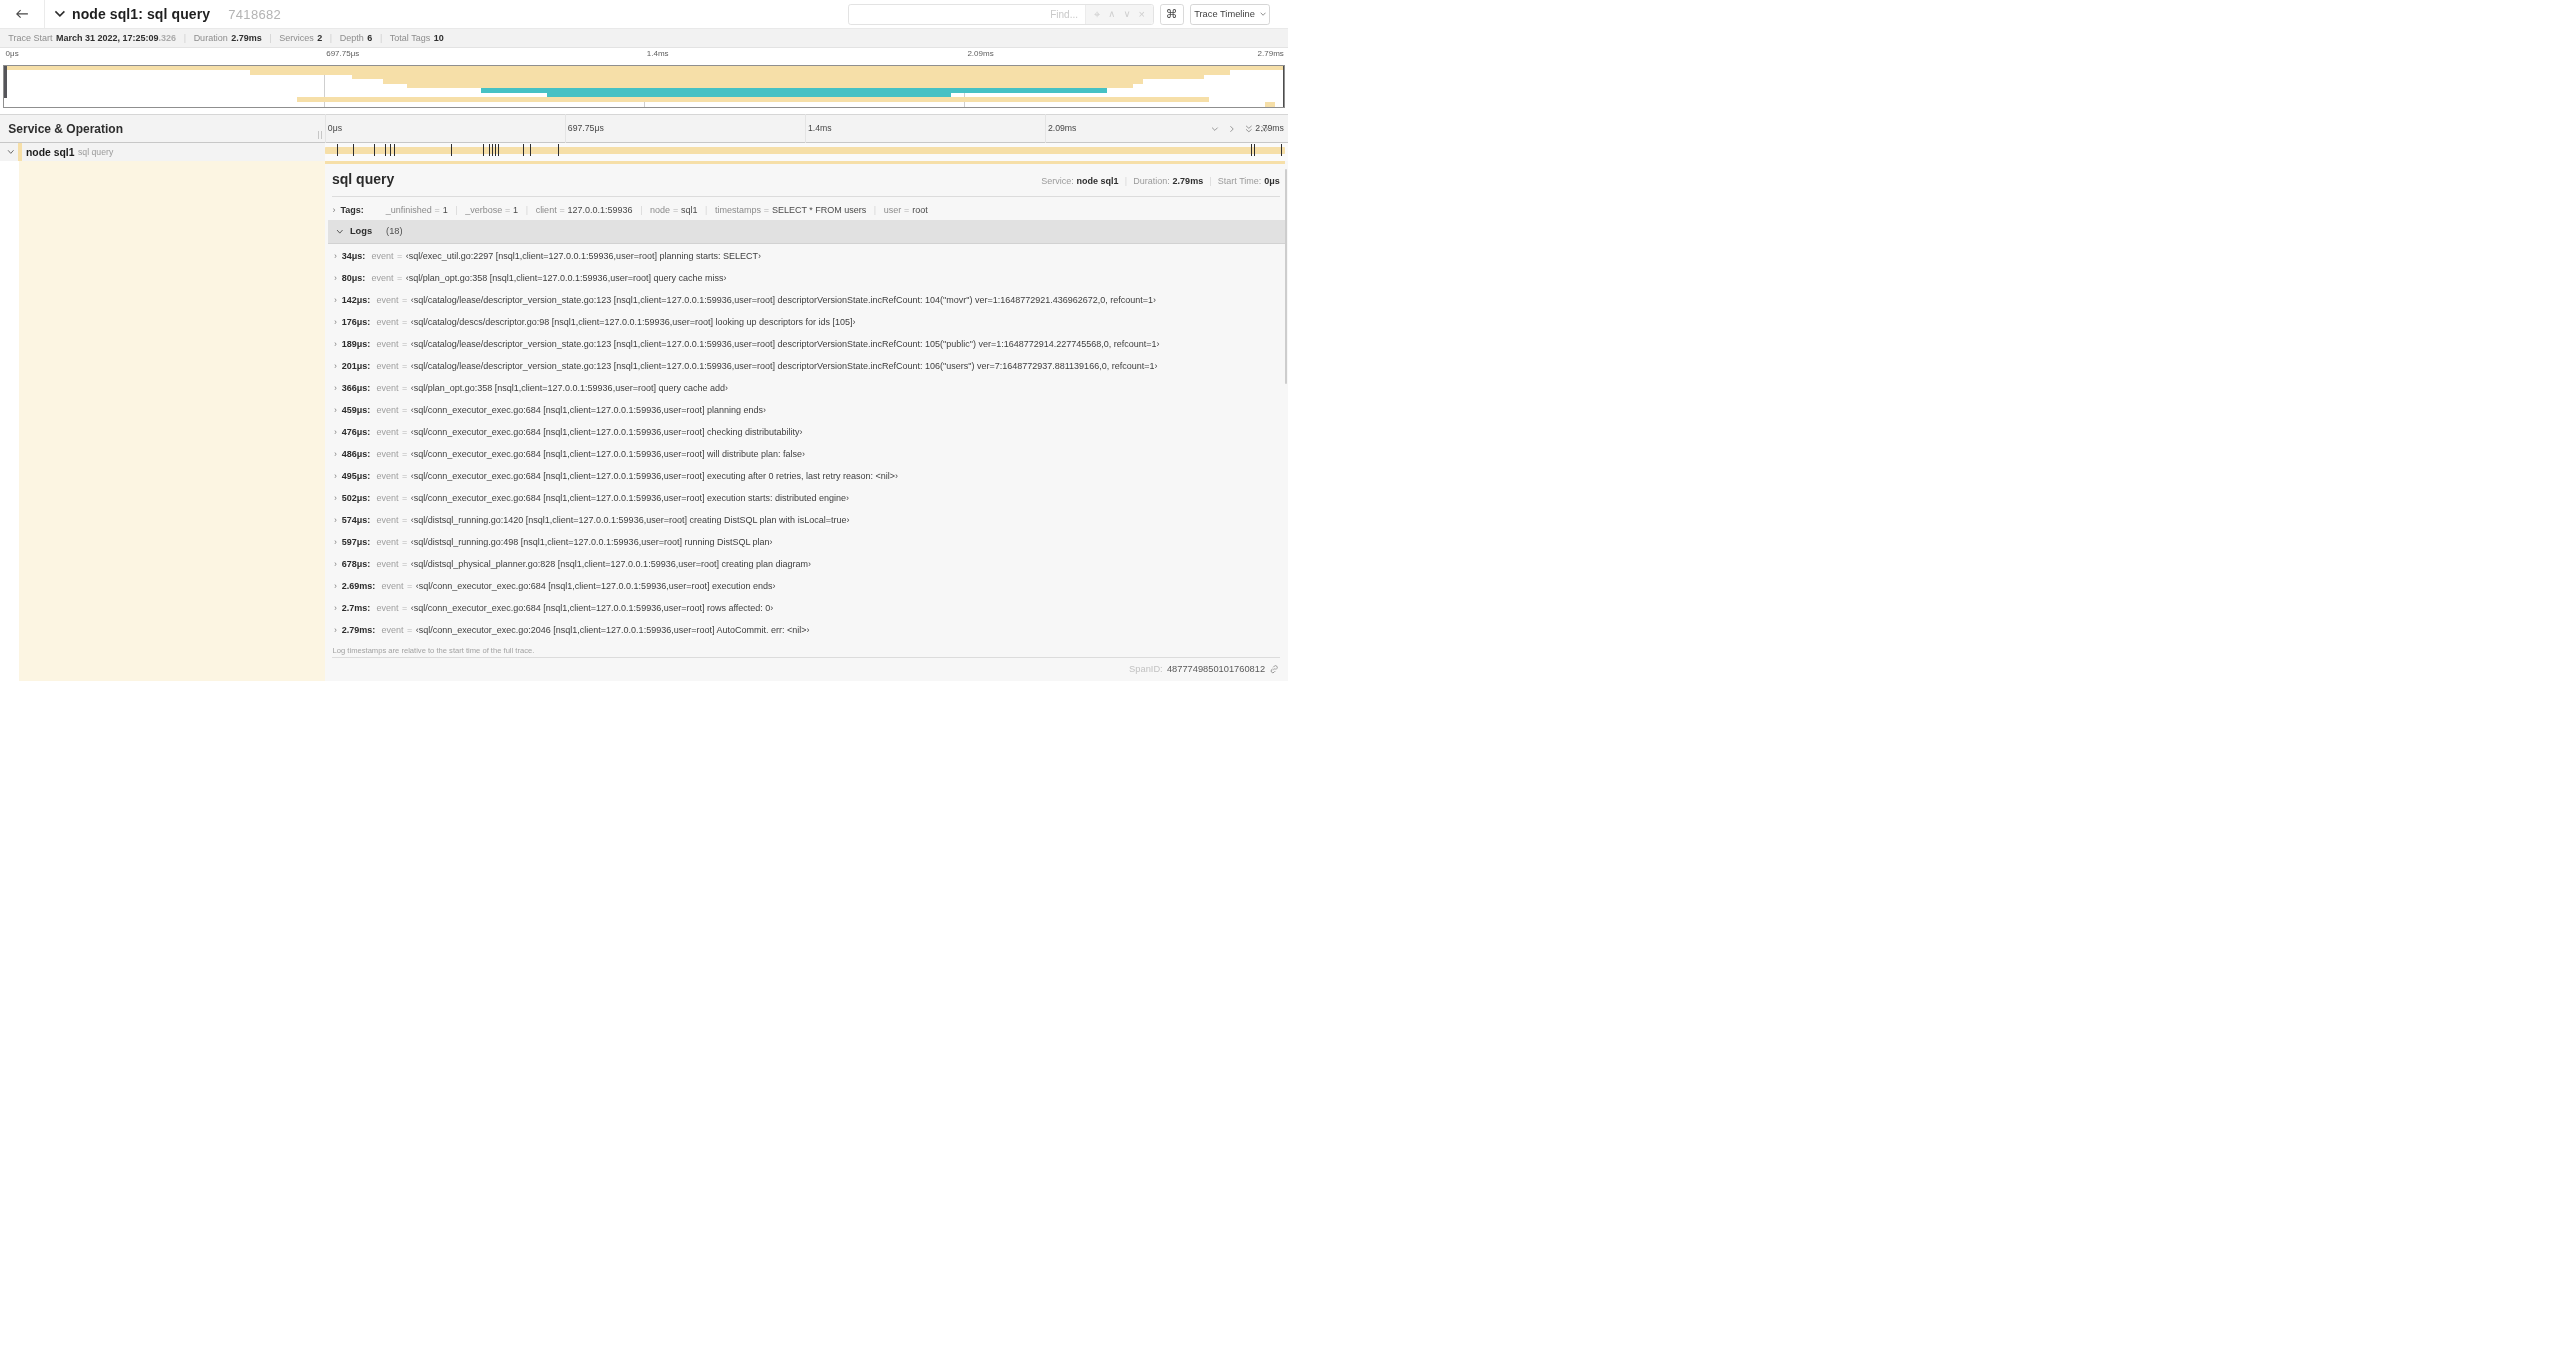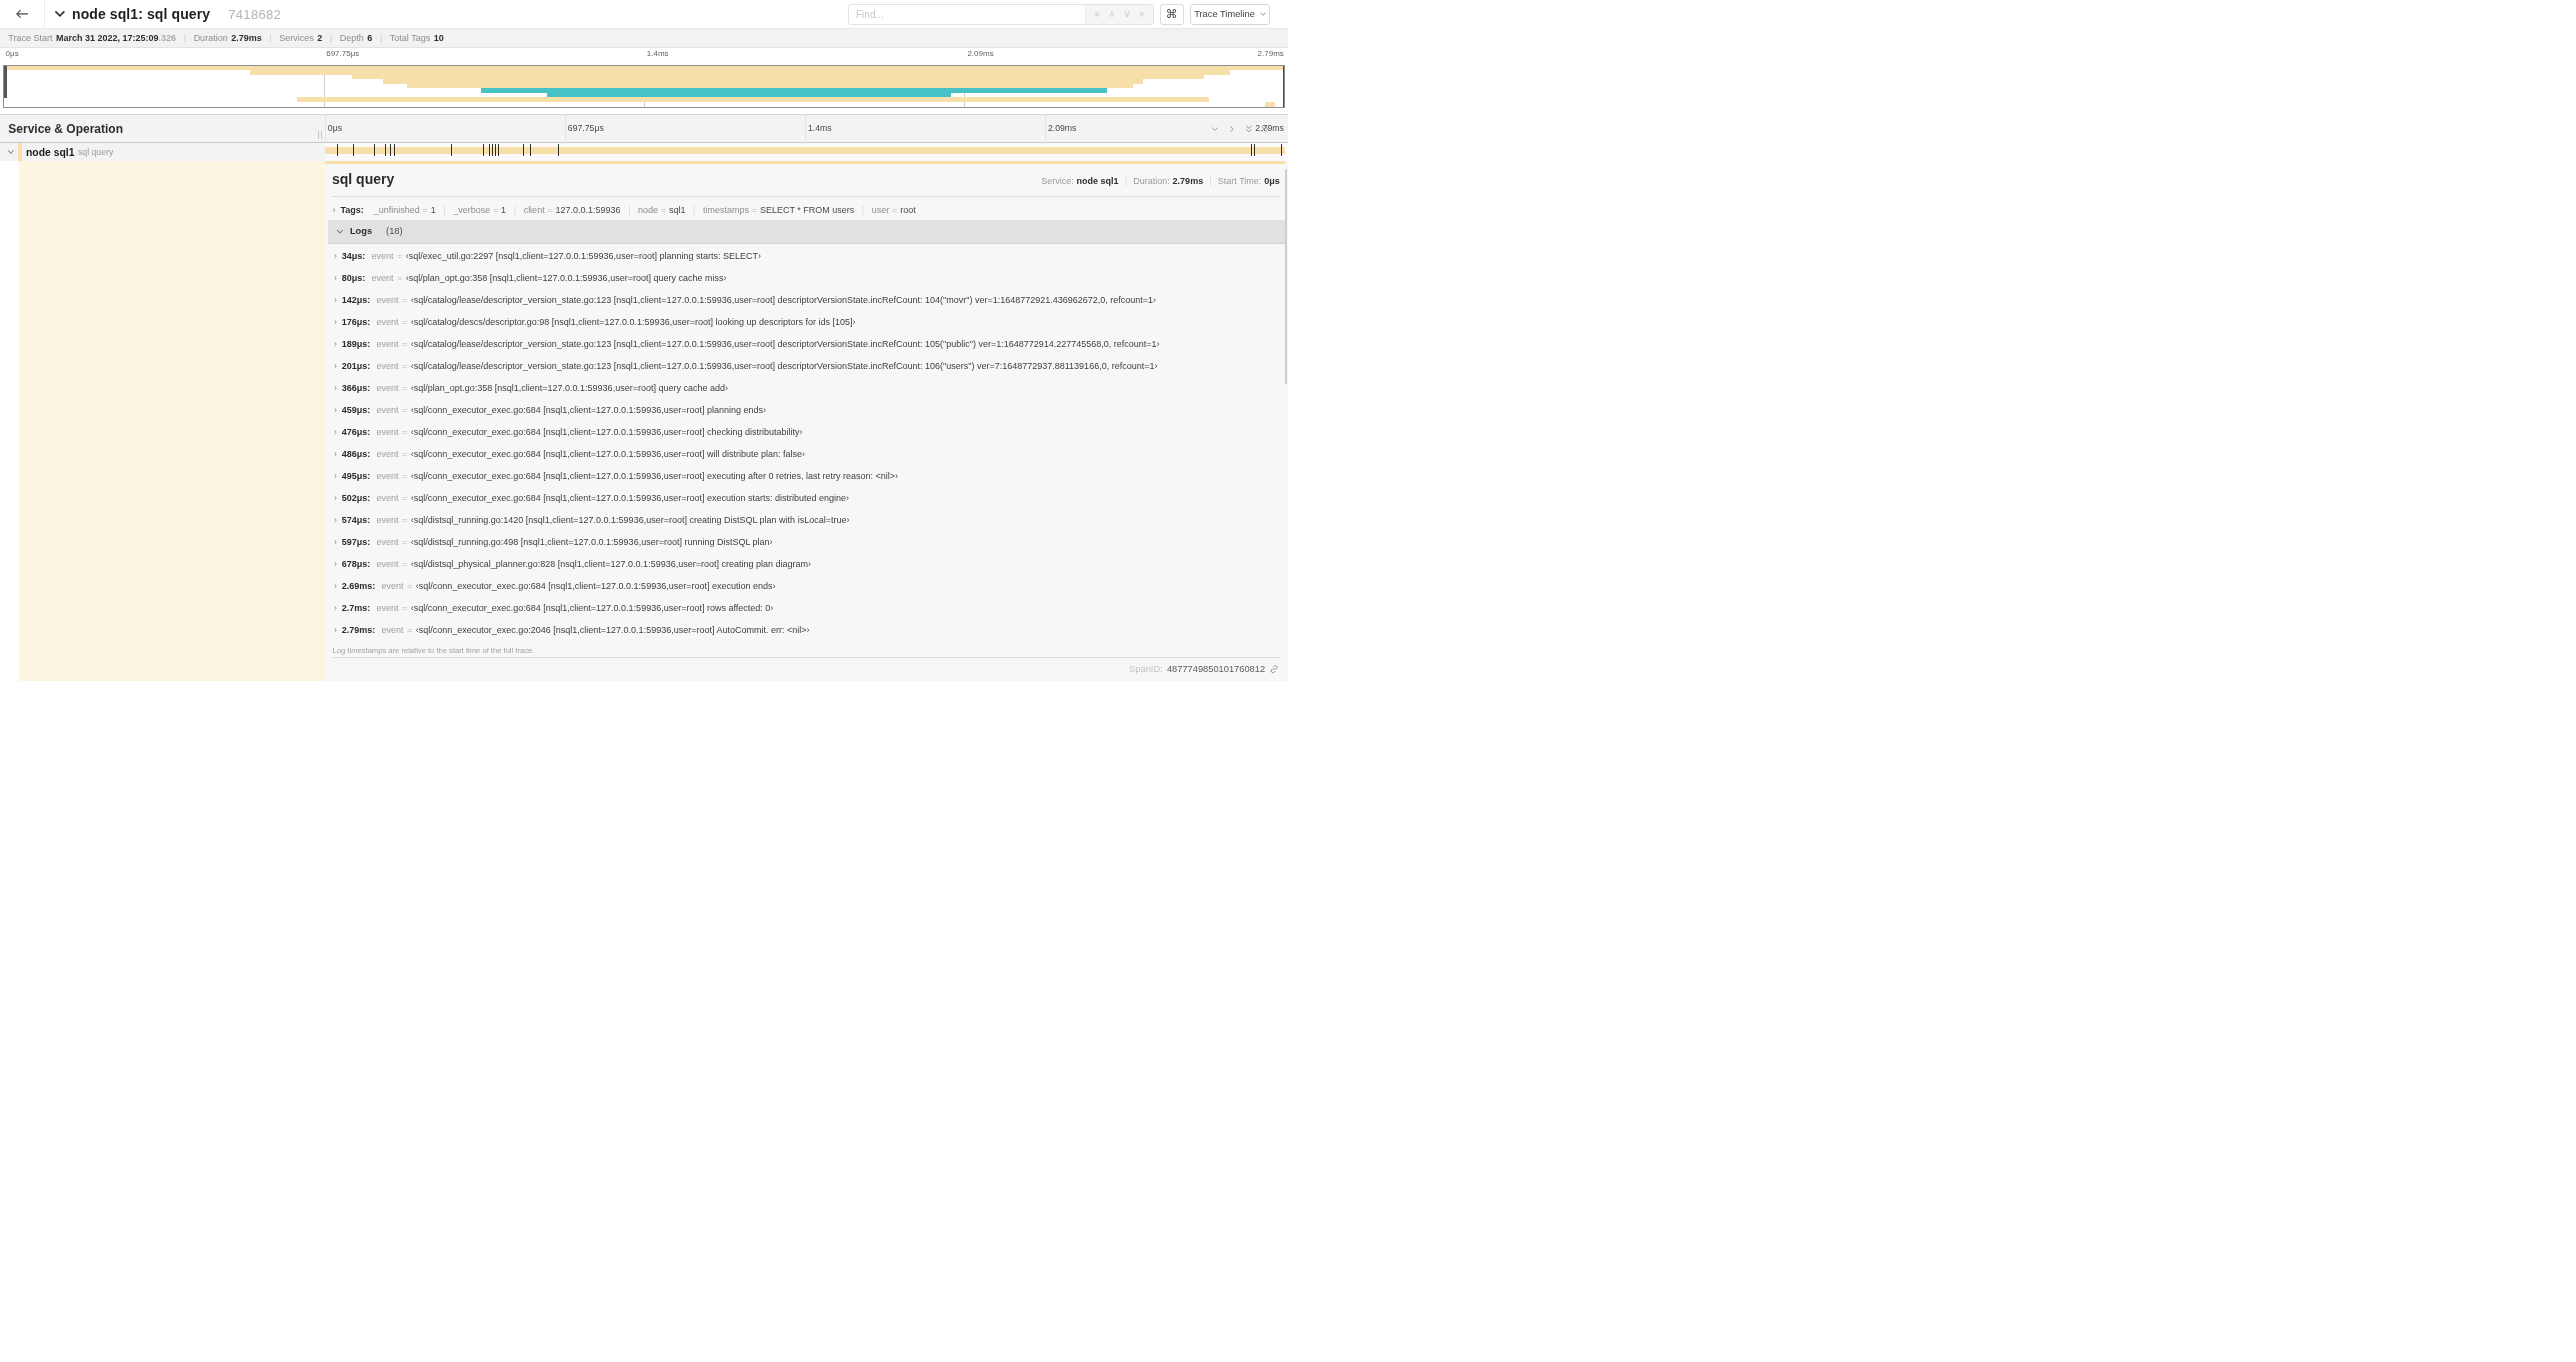--- a/index.html
+++ b/index.html
@@ -6,21 +6,21 @@
   body{font-family:"Liberation Sans","DejaVu Sans",sans-serif;color:#333;}
   .page{position:relative;width:1288px;height:681px;overflow:hidden;background:#fff;}
 
   
   .app-header{position:absolute;left:0;top:0;width:1288px;height:28px;background:#fff;padding-left:28px;}
   .back-col{position:absolute;left:0;top:0;width:44px;height:28px;border-right:0.7px solid #ebebeb;display:flex;align-items:center;justify-content:center;cursor:pointer;}
   .title-wrap{position:absolute;left:54px;top:0;height:28px;display:flex;align-items:center;gap:6.2px;}
   .trace-title{font-size:14px;font-weight:bold;color:#1f1f1f;letter-spacing:0.1px;}
   .trace-id{font-size:13px;color:#b4b4b4;letter-spacing:0.3px;margin-left:12px;}
   .find-wrap{position:absolute;left:848px;top:3.5px;width:306px;height:21.5px;display:flex;border:0.7px solid #e3e3e3;border-radius:2.8px;box-sizing:border-box;background:#fff;}
-  .find-input{flex:0 0 222px;border:none;outline:none;background:transparent;padding:0 7px;font-size:10px;color:#444;font-family:inherit;}
+  .find-input{flex:0 0 222px;border:none;outline:none;background:transparent;padding:0 7px;font-size:10px;color:#444;font-family:inherit;text-align:right;}
   .find-input::placeholder{color:#c9c9c9;}
   .find-ext{flex:1;background:#f5f5f5;border-left:0.7px solid #ececec;border-radius:0 2.1px 2.1px 0;display:flex;align-items:center;justify-content:space-evenly;}
   .find-ext .fico{color:#cfcfcf;font-size:9.7px;line-height:1;cursor:default;}
   .kbd-btn{position:absolute;left:1160px;top:3.5px;width:23.5px;height:21.5px;border:0.7px solid #dadada;border-radius:2.8px;background:#fff;display:flex;align-items:center;justify-content:center;font-size:11.8px;color:#4a4a4a;cursor:pointer;box-sizing:border-box;}
   .view-btn{position:absolute;left:1190px;top:3.5px;width:80px;height:21.5px;border:0.7px solid #d6d6d6;border-radius:2.8px;background:#fff;display:flex;align-items:center;justify-content:center;gap:4.8px;font-size:9.3px;color:#3f3f3f;cursor:pointer;box-sizing:border-box;}
   .hdr-scroll{position:absolute;right:0.7px;top:2.8px;width:2.8px;height:21.5px;background:#3d3d3d;border-radius:1.4px;}
 
   
   .summary-bar{position:absolute;left:0;top:28px;width:1288px;height:20px;background:#f2f2f2;border-top:0.7px solid #e9e9e9;border-bottom:0.7px solid #e3e3e3;box-sizing:border-box;display:flex;align-items:center;padding-left:8.3px;font-size:9px;}
   .sum-item{white-space:nowrap;}
@@ -73,21 +73,21 @@
   .detail-head-title{position:absolute;left:7px;top:10.4px;font-size:14px;font-weight:bold;color:#2b2b2b;}
   .detail-meta{position:absolute;right:8.3px;top:14.5px;display:flex;font-size:9px;align-items:center;}
   .meta-item{white-space:nowrap;}
   .meta-item + .meta-item::before{content:"|";color:#d8d8d8;margin:0 6.2px;}
   .meta-label{color:#9b9b9b;margin-right:2.8px;}
   .meta-value{color:#2f2f2f;font-weight:bold;}
   .divider{position:absolute;left:7px;right:8.3px;height:0;border-top:0.7px solid #dcdcdc;}
   .d1{top:35px;} .d2{top:496px;}
   .tags-row{position:absolute;left:7.6px;top:41px;height:15.2px;display:flex;align-items:center;font-size:9px;cursor:pointer;}
   .tags-chev{color:#7c7c7c;font-size:9px;margin-right:4.8px;}
-  .tags-label{font-weight:bold;color:#2f2f2f;margin-right:10px;}
+  .tags-label{font-weight:bold;color:#2f2f2f;margin-right:22px;}
   .tags-list{display:flex;align-items:center;}
   .tag{white-space:nowrap;}
   .tag + .tag::before{content:"|";color:#d6d6d6;margin:0 7.6px;}
   .tag .k{color:#8c8c8c;} .tag .eq{color:#b3b3b3;margin:0 2.8px;} .tag .v{color:#4a4a4a;}
   .logs-header{position:absolute;left:2.8px;right:2.8px;top:59px;height:23.5px;background:#e1e1e1;border-bottom:0.7px solid #d2d2d2;box-sizing:border-box;display:flex;align-items:center;cursor:pointer;}
   .logs-chev{margin-left:8.3px;margin-right:6.2px;display:flex;}
   .logs-title{font-size:9.3px;font-weight:bold;color:#2e2e2e;margin-right:14px;}
   .logs-count{font-size:9.3px;color:#4f4f4f;}
   .logs-list{position:absolute;left:9px;right:7px;top:84px;}
   .log-row{height:22px;display:flex;align-items:center;white-space:nowrap;cursor:pointer;}

